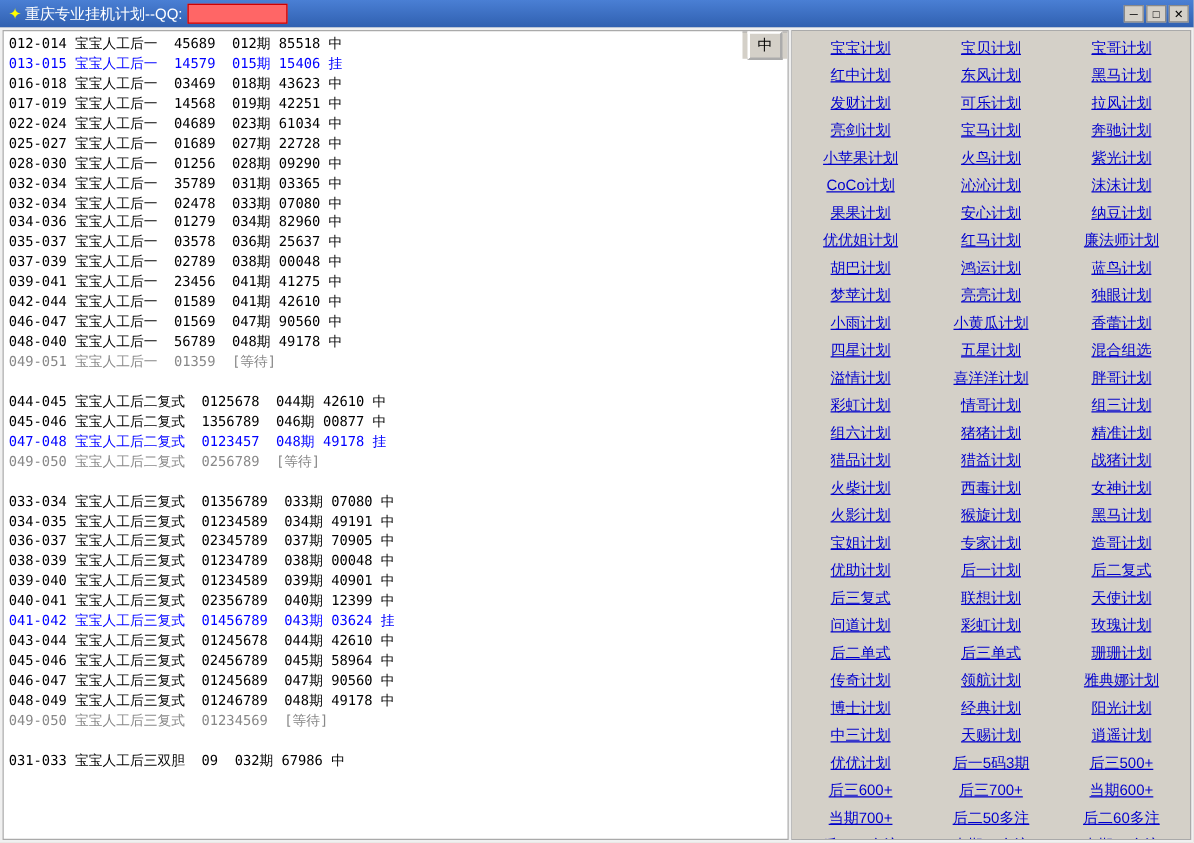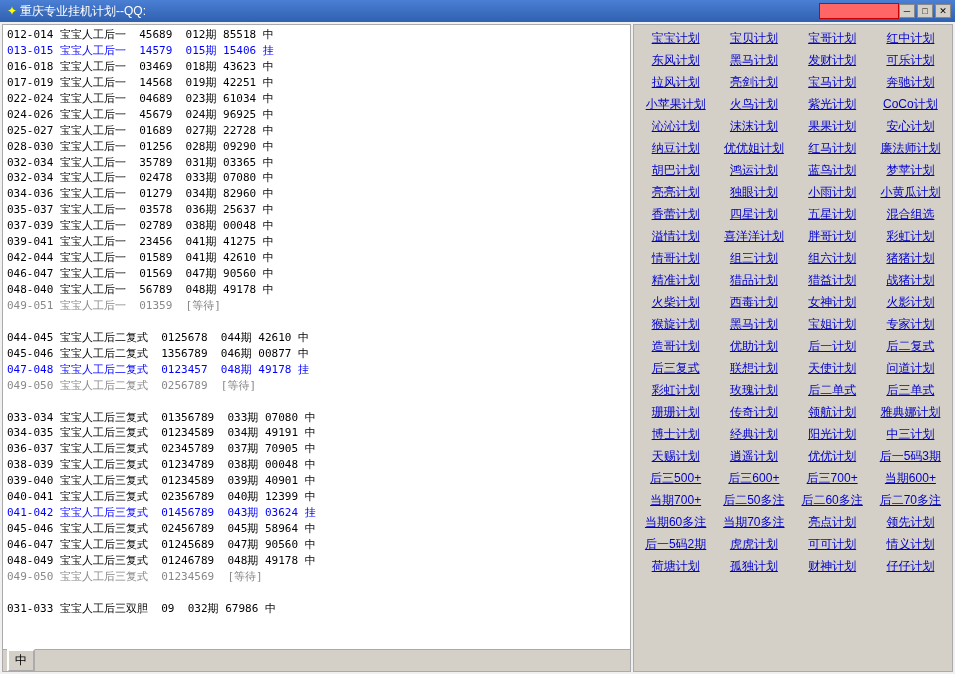--- a/index.html
+++ b/index.html
@@ -20,21 +20,21 @@
       justify-content: space-between;
       padding: 0 4px;
       user-select: none;
     }
     .title-bar-title {
       flex: 1;
       text-align: center;
       font-size: 12px;
       display: flex;
       align-items: center;
-      justify-content: space-between;
+      justify-content: flex-start;
       gap: 4px;
     }
     .title-bar-title .qq-input {
       background: #ff6666;
       color: white;
       border: 1px solid #cc0000;
       font-size: 11px;
       padding: 0 4px;
       width: 80px;
       height: 16px;
@@ -68,21 +68,21 @@
       background: #f0f0f0;
     }
     .left-panel {
       flex: 1;
       background: white;
       border: 1px solid #aaa;
       margin: 2px;
       overflow: hidden;
       position: relative;
       display: flex;
-      flex-direction: column;
+      flex-direction: row;
     }
     .left-content {
       flex: 1;
       overflow-y: scroll;
       overflow-x: hidden;
       padding: 2px 4px;
       font-family: "SimSun", "宋体", monospace;
       font-size: 11px;
       line-height: 1.45;
       white-space: pre;
@@ -115,21 +115,21 @@
       cursor: pointer;
       font-family: "SimSun", "宋体", sans-serif;
     }
     .right-panel {
       width: 320px;
       background: #d4d0c8;
       border: 1px solid #aaa;
       margin: 2px 2px 2px 0;
       padding: 4px;
       display: grid;
-      grid-template-columns: repeat(4, 1fr);
+      grid-template-columns: repeat(3, 1fr);
       gap: 3px;
       align-content: start;
       overflow-y: auto;
     }
     .plan-link {
       color: #0000cc;
       text-decoration: underline;
       cursor: pointer;
       font-size: 12px;
       font-family: "SimSun", "宋体", sans-serif;
@@ -159,21 +159,20 @@
   </div>
 </div>
 
 <div class="main-container">
   <div class="left-panel">
     <div class="left-content" id="left-content"><span class="line-normal">012-014 宝宝人工后一  45689  012期 85518 中
 </span><span class="line-hang">013-015 宝宝人工后一  14579  015期 15406 挂
 </span><span class="line-normal">016-018 宝宝人工后一  03469  018期 43623 中
 </span><span class="line-normal">017-019 宝宝人工后一  14568  019期 42251 中
 </span><span class="line-normal">022-024 宝宝人工后一  04689  023期 61034 中
-</span><span class="line-normal">024-026 宝宝人工后一  45679  024期 96925 中
 </span><span class="line-normal">025-027 宝宝人工后一  01689  027期 22728 中
 </span><span class="line-normal">028-030 宝宝人工后一  01256  028期 09290 中
 </span><span class="line-normal">032-034 宝宝人工后一  35789  031期 03365 中
 </span><span class="line-normal">032-034 宝宝人工后一  02478  033期 07080 中
 </span><span class="line-normal">034-036 宝宝人工后一  01279  034期 82960 中
 </span><span class="line-normal">035-037 宝宝人工后一  03578  036期 25637 中
 </span><span class="line-normal">037-039 宝宝人工后一  02789  038期 00048 中
 </span><span class="line-normal">039-041 宝宝人工后一  23456  041期 41275 中
 </span><span class="line-normal">042-044 宝宝人工后一  01589  041期 42610 中
 </span><span class="line-normal">046-047 宝宝人工后一  01569  047期 90560 中
@@ -185,20 +184,21 @@
 </span><span class="line-hang">047-048 宝宝人工后二复式  0123457  048期 49178 挂
 </span><span class="line-wait">049-050 宝宝人工后二复式  0256789  [等待]
 </span>
 <span class="line-normal">033-034 宝宝人工后三复式  01356789  033期 07080 中
 </span><span class="line-normal">034-035 宝宝人工后三复式  01234589  034期 49191 中
 </span><span class="line-normal">036-037 宝宝人工后三复式  02345789  037期 70905 中
 </span><span class="line-normal">038-039 宝宝人工后三复式  01234789  038期 00048 中
 </span><span class="line-normal">039-040 宝宝人工后三复式  01234589  039期 40901 中
 </span><span class="line-normal">040-041 宝宝人工后三复式  02356789  040期 12399 中
 </span><span class="line-hang">041-042 宝宝人工后三复式  01456789  043期 03624 挂
+</span><span class="line-normal">043-044 宝宝人工后三复式  01245678  044期 42610 中
 </span><span class="line-normal">045-046 宝宝人工后三复式  02456789  045期 58964 中
 </span><span class="line-normal">046-047 宝宝人工后三复式  01245689  047期 90560 中
 </span><span class="line-normal">048-049 宝宝人工后三复式  01246789  048期 49178 中
 </span><span class="line-wait">049-050 宝宝人工后三复式  01234569  [等待]
 </span>
 <span class="line-normal">031-033 宝宝人工后三双胆  09  032期 67986 中
 </span></div>
     <div class="bottom-bar">
       <button class="bottom-btn">中</button>
     </div>

